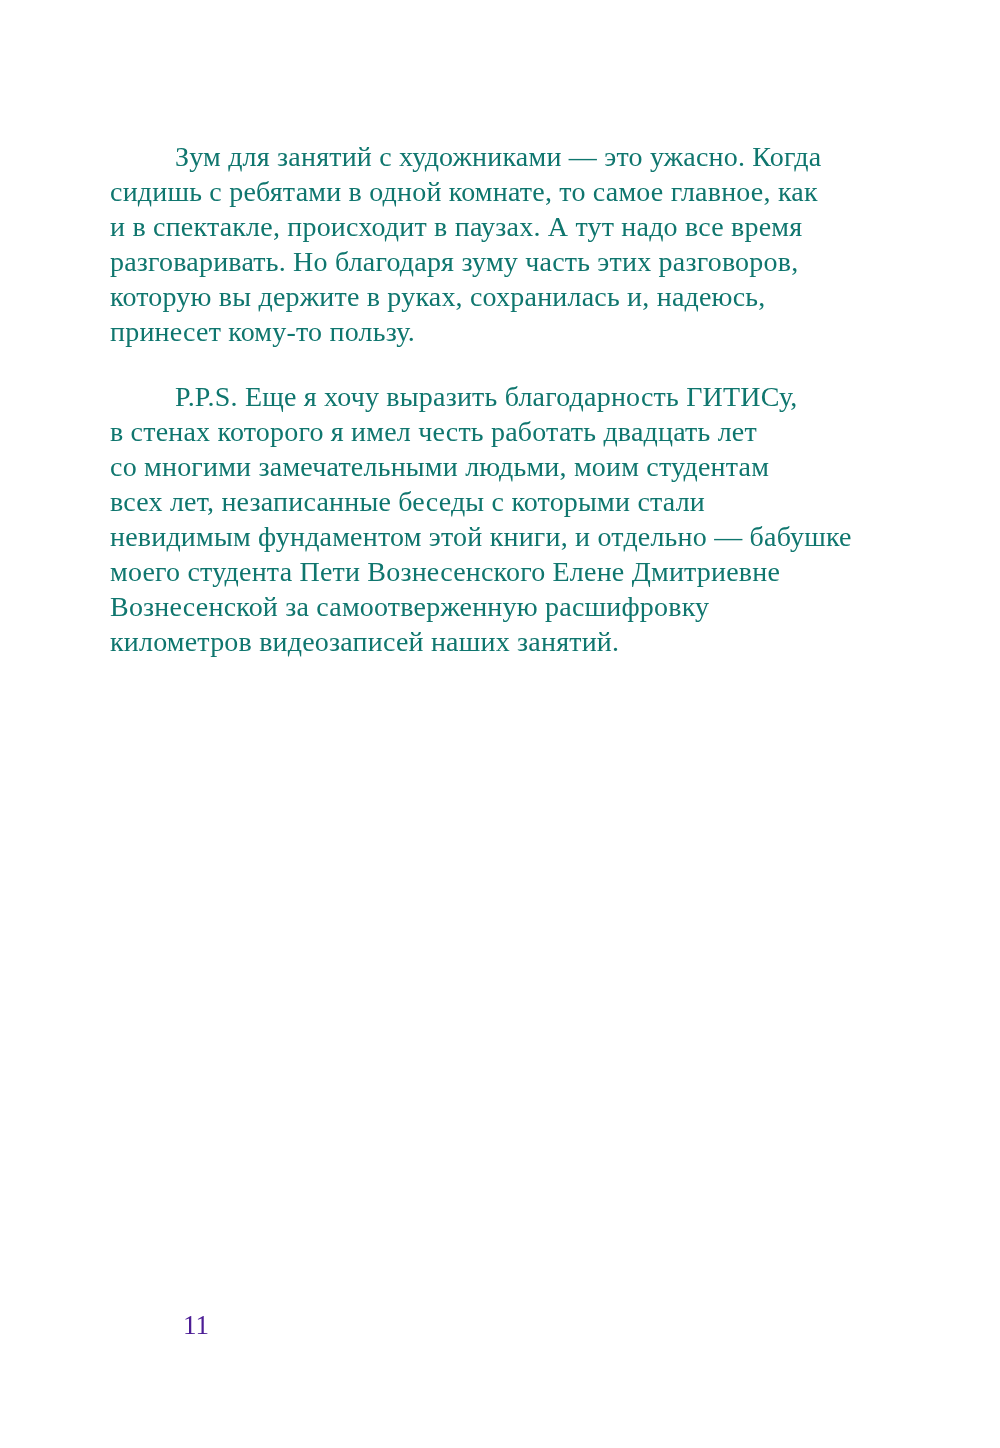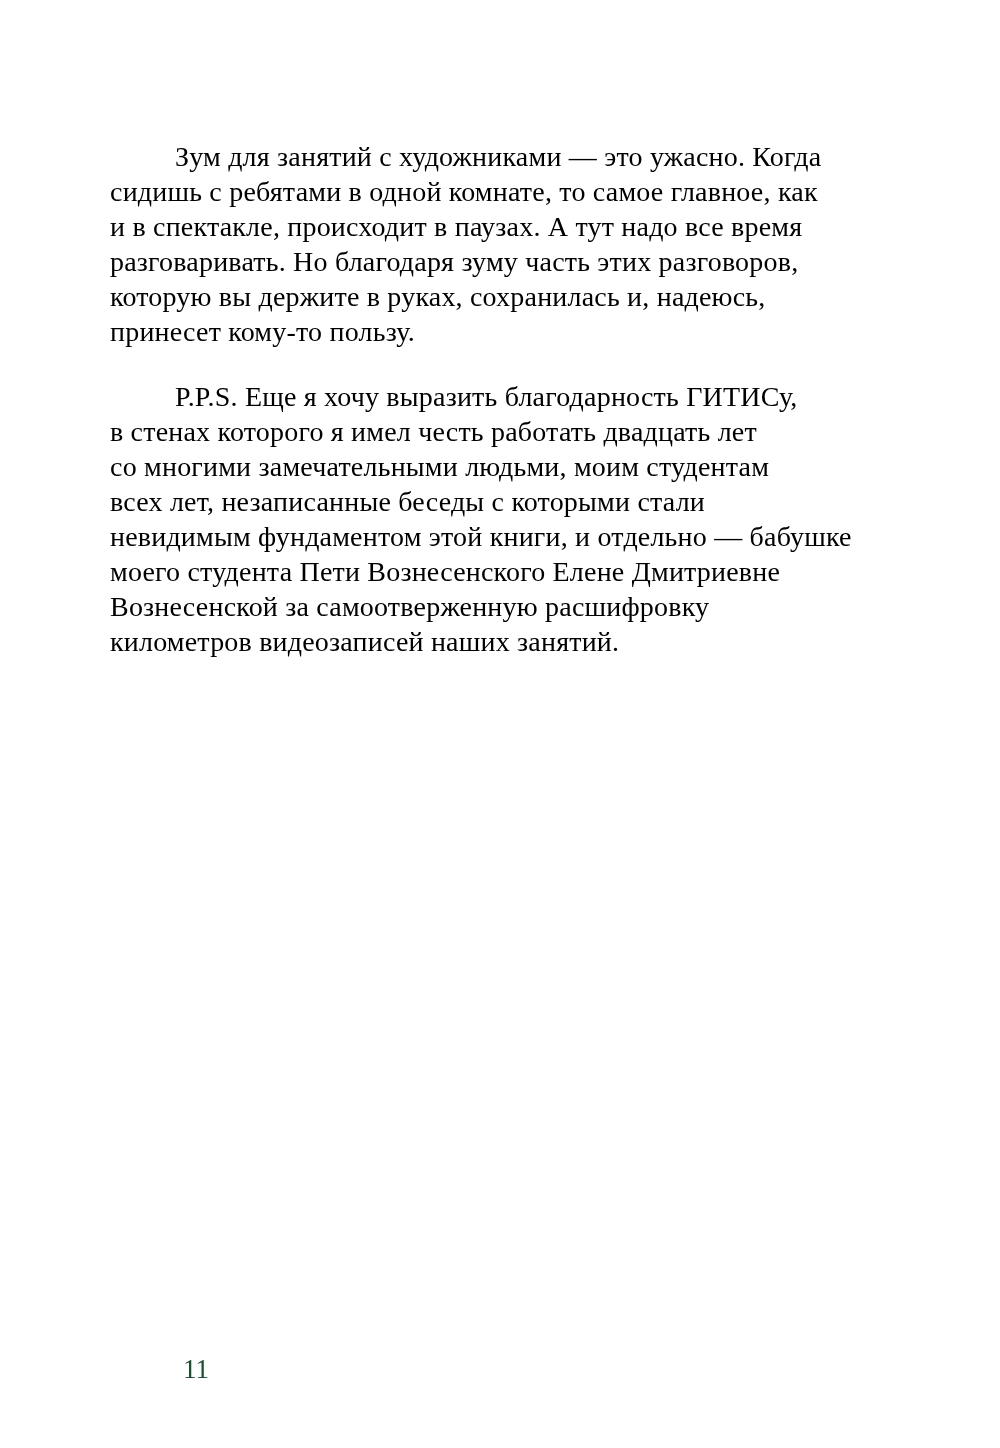--- a/index.html
+++ b/index.html
@@ -17,39 +17,38 @@
   .page {
     position: absolute;
     inset: 0;
     background: #ffffff;
   }
   .text-block {
     position: absolute;
     left: 110px;
     top: 139px;
     width: 790px;
-    color: #000000;
+    color: #0f766e;
     font-size: 28px;
     line-height: 35px;
     letter-spacing: 0.2px;
   }
   .para {
     margin: 0 0 30px 0;
     white-space: pre-line;   
     text-indent: 65px;       
     text-align: left;
   }
   .folio {
     position: absolute;
     left: 183px;
     top: 1308px;
-    color: #14532d;
+    color: #4c1d95;
     font-size: 27px;
     line-height: 35px;
-    margin-top: 44px;
   }
 </style>
 </head>
 <body>
 
 <main class="page">
   <div class="text-block">
     <p class="para">Зум для занятий с художниками — это ужасно. Когда
 сидишь с ребятами в одной комнате, то самое главное, как
 и в спектакле, происходит в паузах. А тут надо все время

